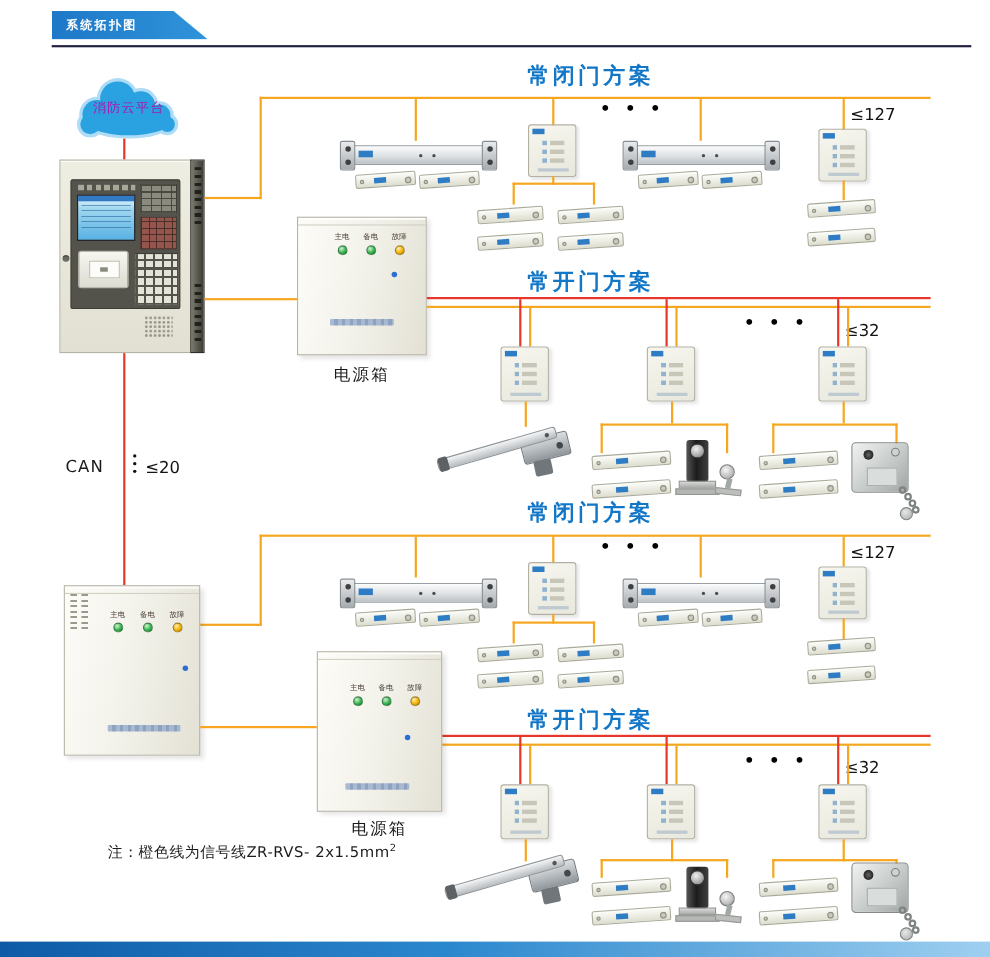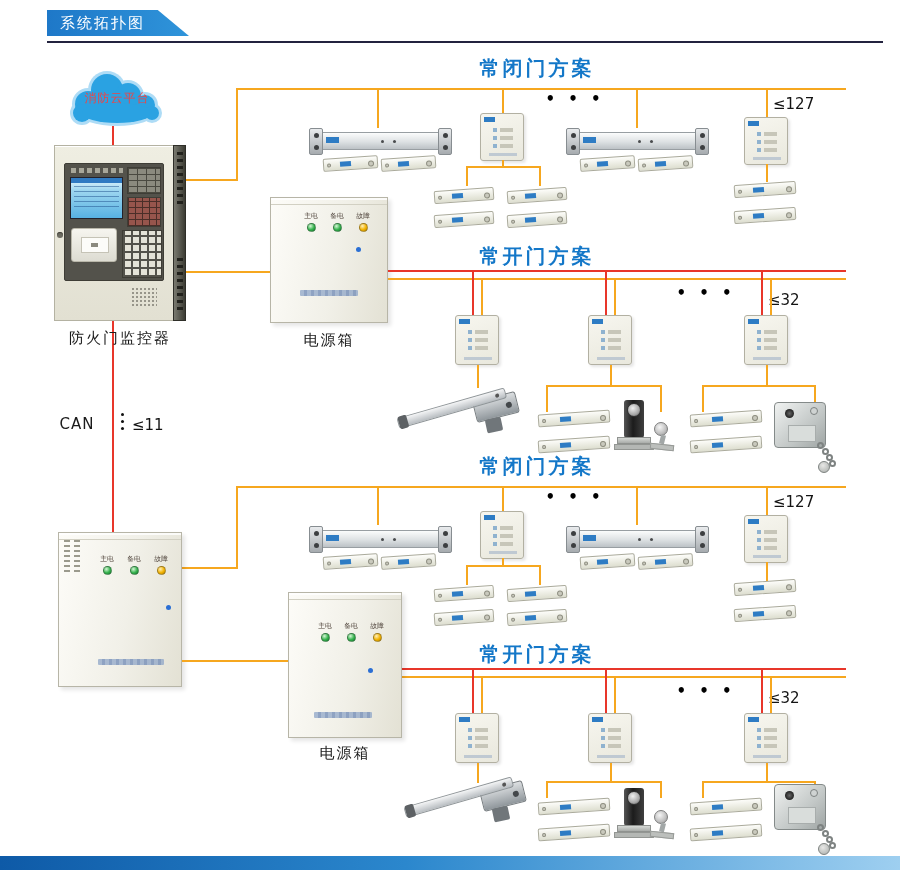--- a/index.html
+++ b/index.html
@@ -6,35 +6,35 @@
   #stage{position:relative;width:900px;height:870px;background:#fff;overflow:hidden;
          font-family:"DejaVu Sans",sans-serif;}
   #stage *{box-sizing:border-box;}
   .abs{position:absolute;}
   
   .h{position:absolute;height:2px;}
   .v{position:absolute;width:2px;}
   .lo{background:var(--signal-line,#F6A71F);}
   .lr{background:var(--power-line,#E8362A);}
   
-  .badge{position:absolute;color:#fff;font-size:15px;font-weight:normal;letter-spacing:2px;
+  .badge{position:absolute;color:#fff;font-size:11px;font-weight:bold;letter-spacing:2px;
          line-height:26px;padding-left:13px;
          background:linear-gradient(90deg,var(--badge-blue,#1E78C8),#2f94da);
          clip-path:polygon(0 0,78% 0,100% 100%,0 100%);}
   .rule{position:absolute;background:#23233f;}
   .footer{position:absolute;background:linear-gradient(90deg,#0e5aa7,#2b87cd 45%,#9ecff0);}
   
   .title{position:absolute;text-align:center;font-size:20px;font-weight:bold;letter-spacing:3px;
          color:var(--scheme-title,#1377C8);}
   .dlabel{position:absolute;text-align:center;font-size:15px;color:#1a1a1a;letter-spacing:2px;}
   .lim{position:absolute;font-size:15px;color:#141414;}
   .dots{position:absolute;text-align:center;font-size:15px;font-weight:bold;letter-spacing:4px;color:#000;}
   .note{position:absolute;font-size:13.5px;color:#1c1c1c;letter-spacing:.5px;}
   .note sup{font-size:9px;}
-  .cloudlbl{position:absolute;text-align:center;font-size:12px;color:#ef4444;letter-spacing:1px;}
+  .cloudlbl{position:absolute;text-align:center;font-size:12px;color:#a21caf;letter-spacing:1px;}
   .vdots{position:absolute;width:3px;height:3px;border-radius:50%;background:#111;
          box-shadow:0 7px 0 #111,0 14px 0 #111;}
   
   #ctrl{position:absolute;}
   #ctrl .side{position:absolute;right:0;top:0;width:13px;height:100%;
     background:linear-gradient(90deg,#7a7a70,#3c3c34);border:1px solid #2e2e28;}
   #ctrl .side::before,#ctrl .side::after{content:'';position:absolute;left:3px;width:6px;height:54px;
     background:repeating-linear-gradient(180deg,#21211c 0 3px,transparent 3px 7px);}
   #ctrl .side::before{top:6px}#ctrl .side::after{bottom:8px}
   #ctrl .face{position:absolute;left:0;top:0;right:12px;bottom:0;
@@ -177,38 +177,37 @@
         <circle cx="20" cy="47" r="9"></circle>
       <ellipse cx="55" cy="47" rx="35" ry="10"></ellipse>
     </g>
   </svg>
   <div class="cloudlbl" style="left:62px;top:90px;width:110px">消防云平台</div>
 
   <div class="lr v" style="left:112px;top:126px;height:19px"></div>
   <div class="lr v" style="left:112px;top:321px;height:211px"></div>
   <div class="dlabel" style="left:50px;top:415px;width:54px;letter-spacing:1px">CAN</div>
   <div class="vdots" style="left:121px;top:413px"></div>
-  <div class="lim" style="left:132px;top:416px">≤11</div>
+  <div class="lim" style="left:132px;top:416px">≤20</div>
 
   <div id="ctrl" style="left:54px;top:145px;width:132px;height:176px">
     <div class="face">
       <div class="ipanel">
         <div class="ititle"></div>
         <div class="ibtnsA"></div>
         <div class="iscreen"></div>
         <div class="ibtnsB"></div>
         <div class="iprint"></div>
         <div class="ikeys"></div>
       </div>
       <div class="ispeaker"></div>
       <div class="ilock"></div>
     </div>
     <div class="side"></div>
   </div>
-  <div class="dlabel" style="left:30px;top:329px;width:180px">防火门监控器</div>
 
   <div class="title" style="left:427px;top:55px;width:220px">常闭门方案</div>
   <div class="lo h" style="left:186px;top:179px;width:52px"></div>
   <div class="lo v" style="left:236px;top:88px;height:93px"></div>
   <div class="lo h" style="left:236px;top:88px;width:610px"></div>
   <div class="lo v" style="left:377px;top:90px;height:38px"></div>
   <div class="lo v" style="left:502px;top:90px;height:24px"></div>
   <div class="lo v" style="left:636px;top:90px;height:38px"></div>
   <div class="lo v" style="left:766px;top:90px;height:28px"></div>
   <div class="dots" style="left:545px;top:90px;width:60px">• • •</div>
@@ -572,15 +571,18 @@
     <div class="led g"></div>
   </div>
   <div class="ledg" style="left:364px;top:620px">
     <div class="ll">故障</div>
     <div class="led y"></div>
   </div>
   <div class="bdot" style="left:368px;top:668px"></div>
   <div class="cbar" style="left:314px;top:712px;width:58px"></div>
   <div class="dlabel" style="left:285px;top:744px;width:120px">电源箱</div>
 
+  <div class="note" style="left:98px;top:766px">
+    <span>注：橙色线为信号线ZR-RVS- 2x1.5mm</span><sup>2</sup>
+  </div>
 
   <div class="footer" style="left:0;top:856px;width:900px;height:14px"></div>
 </div>
 
 </body></html>

